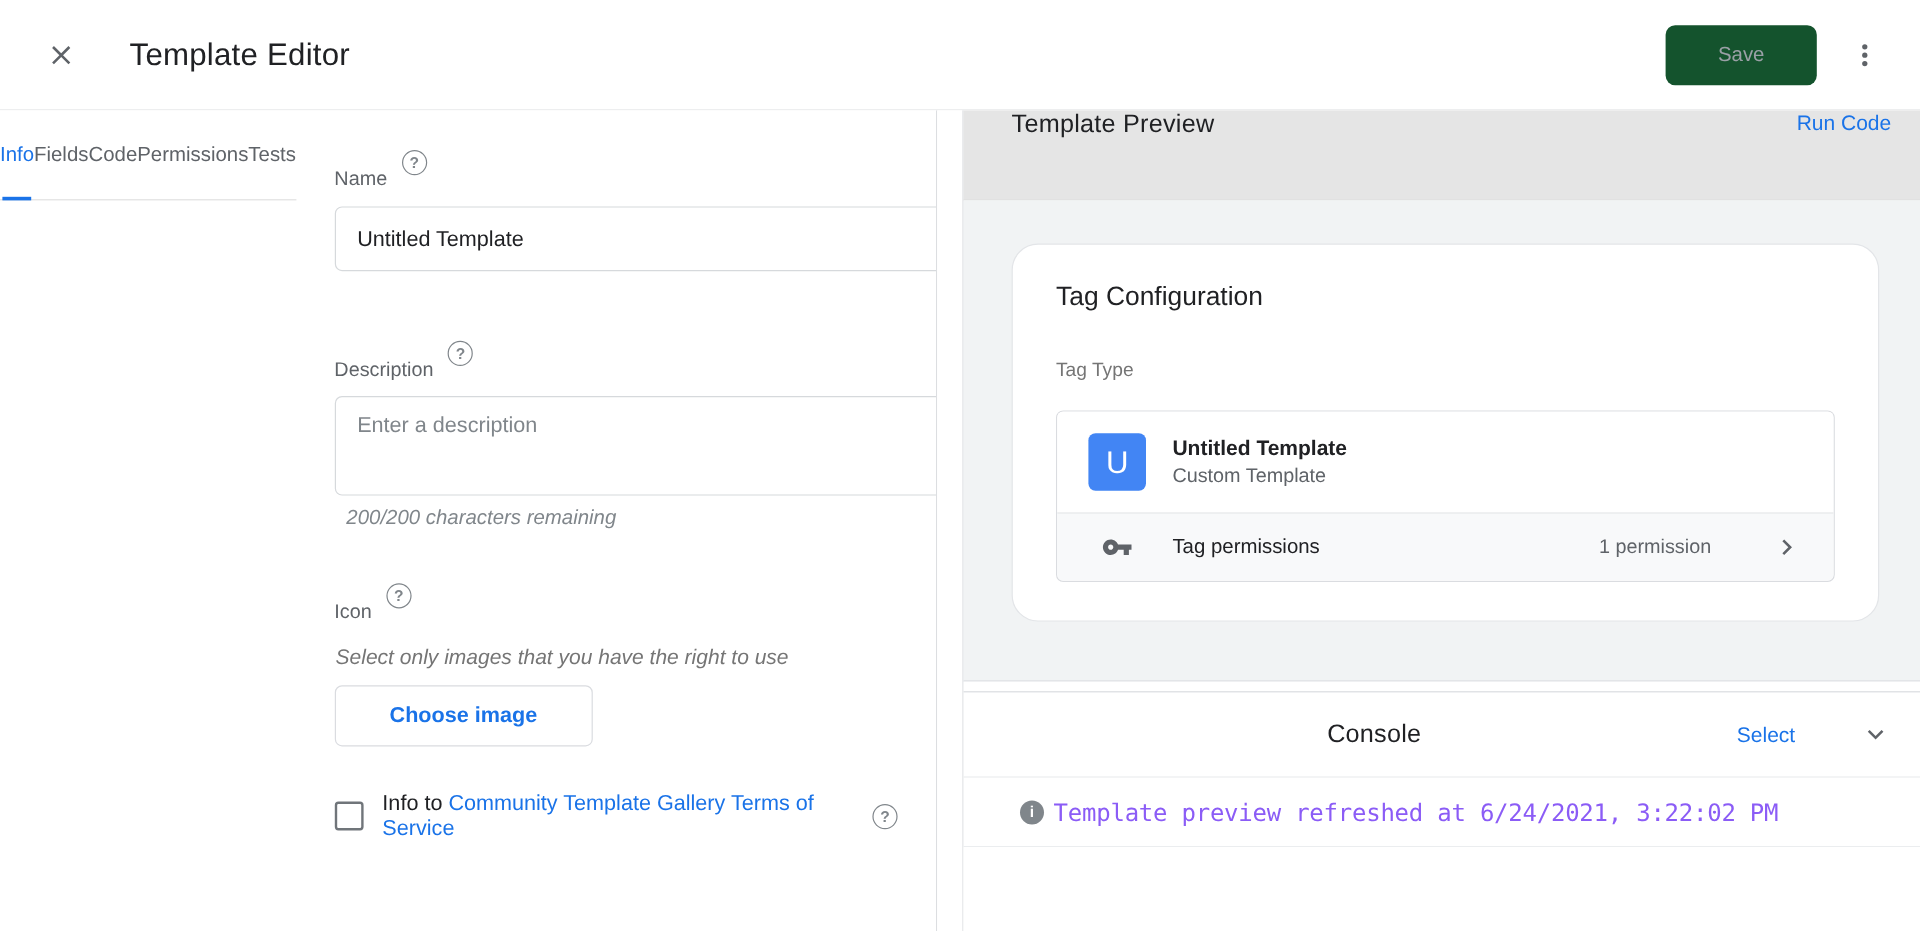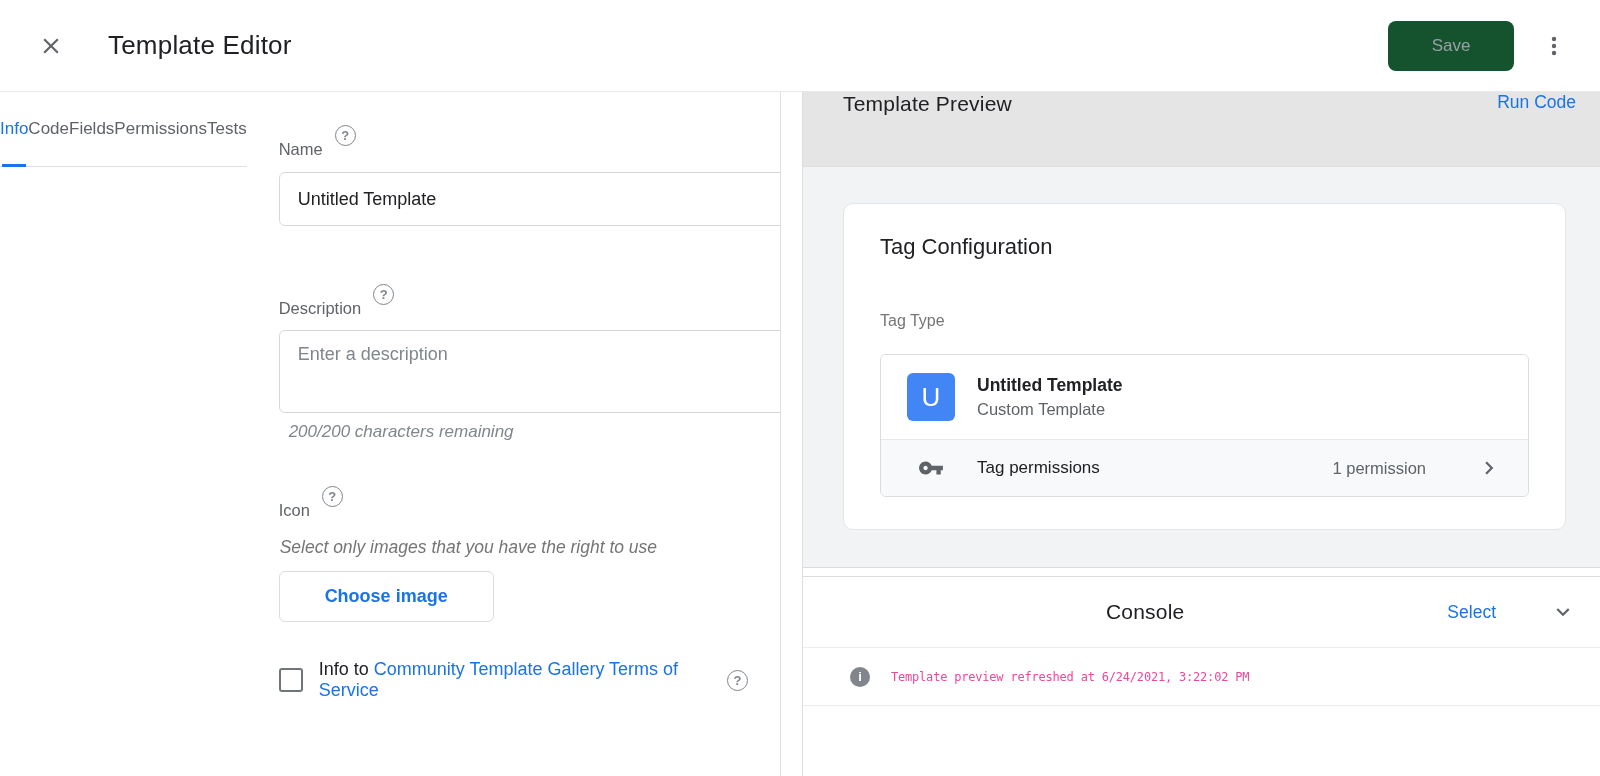--- a/index.html
+++ b/index.html
@@ -70,23 +70,23 @@
     justify-content:space-between; padding:0 24px 0 40px;
     border-bottom:1px solid #e0e0e0; background:#e5e5e5; }
   .panel-title { font-size:21px; color:#202124; letter-spacing:.2px; }
   .blue-link { font-size:17.5px; font-weight:500; color:#1a73e8; background:none;
     border:none; cursor:pointer; font-family:inherit; }
 
   
   .preview-area { height:401px; flex:0 0 401px; background:#f1f3f4;
     border-bottom:1px solid #dadce0; overflow:hidden; }
   .tag-card { margin:36px 34px 0 40px; background:#fff; border:1px solid #e3e5e8;
-    border-radius:10px; padding:30px 36px 32px 36px; }
+    border-radius:22px; padding:30px 36px 32px 36px; }
   .tag-card-title { font-size:22px; font-weight:400; color:#202124; }
-  .tag-type-label { margin-top:52px; font-size:16px; color:#757575; }
+  .tag-type-label { margin-top:40px; font-size:16px; color:#757575; }
   .tag-box { margin-top:24px; border:1px solid #dadce0; border-radius:6px; overflow:hidden; }
   .tag-row1 { display:flex; align-items:center; height:84px; padding-left:26px; background:#fff; }
   .tag-u-icon { width:48px; height:48px; border-radius:6px; background:#4285f4;
     color:#fff; font-size:26px; display:flex; align-items:center; justify-content:center; }
   .tag-titles { margin-left:22px; }
   .tag-name { font-size:17.5px; font-weight:700; color:#202124; }
   .tag-subtitle { margin-top:4px; font-size:16.5px; color:#5f6368; }
   .tag-row2 { display:flex; align-items:center; height:57px; background:#f8f9fa;
     border-top:1px solid #e6e8ea; padding:0 26px; cursor:pointer; }
   .key-slot { width:48px; display:flex; justify-content:center; }
@@ -100,22 +100,22 @@
     background:#fff; min-height:0; }
   .console-header { height:71px; flex:0 0 71px; display:flex; align-items:center;
     padding:0 24px 0 40px; border-bottom:1px solid #ebedef; }
   .console-header .panel-title { flex:1;text-align:center; }
   .console-collapse { margin-left:54px; }
   .console-row { height:58px; flex:0 0 58px; display:flex; align-items:center;
     padding-left:47px; border-bottom:1px solid #ebedef; }
   .info-icon { width:20px; height:20px; border-radius:50%; background:#80868b;
     color:#fff; font-size:13px; font-weight:700; display:flex; align-items:center;
     justify-content:center; flex:0 0 20px; }
-  .console-msg { margin-left:21px; font-family:"DejaVu Sans Mono","Liberation Mono",monospace;
-    font-size:12px; color:#ec4899; letter-spacing:-0.2px; }
+  .console-msg { margin-left:8px; font-family:"DejaVu Sans Mono","Liberation Mono",monospace;
+    font-size:20px; color:#8b5cf6; letter-spacing:-0.2px; }
   .console-empty { flex:1; background:#fff; }
 
   svg.gray { fill:#5f6368; }
 </style>
 </head>
 <body>
 
 <div class="app">
 
   <header class="topbar">
@@ -134,22 +134,22 @@
           <circle cx="12" cy="19" r="2.2"></circle>
         </svg>
     </button>
   </header>
 
   <div class="main">
 
     <section class="left-panel">
       <nav class="tabs">
         <button class="tab active">Info</button>
+        <button class="tab">Fields</button>
         <button class="tab">Code</button>
-        <button class="tab">Fields</button>
         <button class="tab">Permissions</button>
         <button class="tab">Tests</button>
       </nav>
 
       <div class="form">
         <div class="field-label">
           <span class="lbl">Name</span>
           <span class="help-icon">?</span>
         </div>
         <input class="text-input" type="text" value="Untitled Template" style="">

